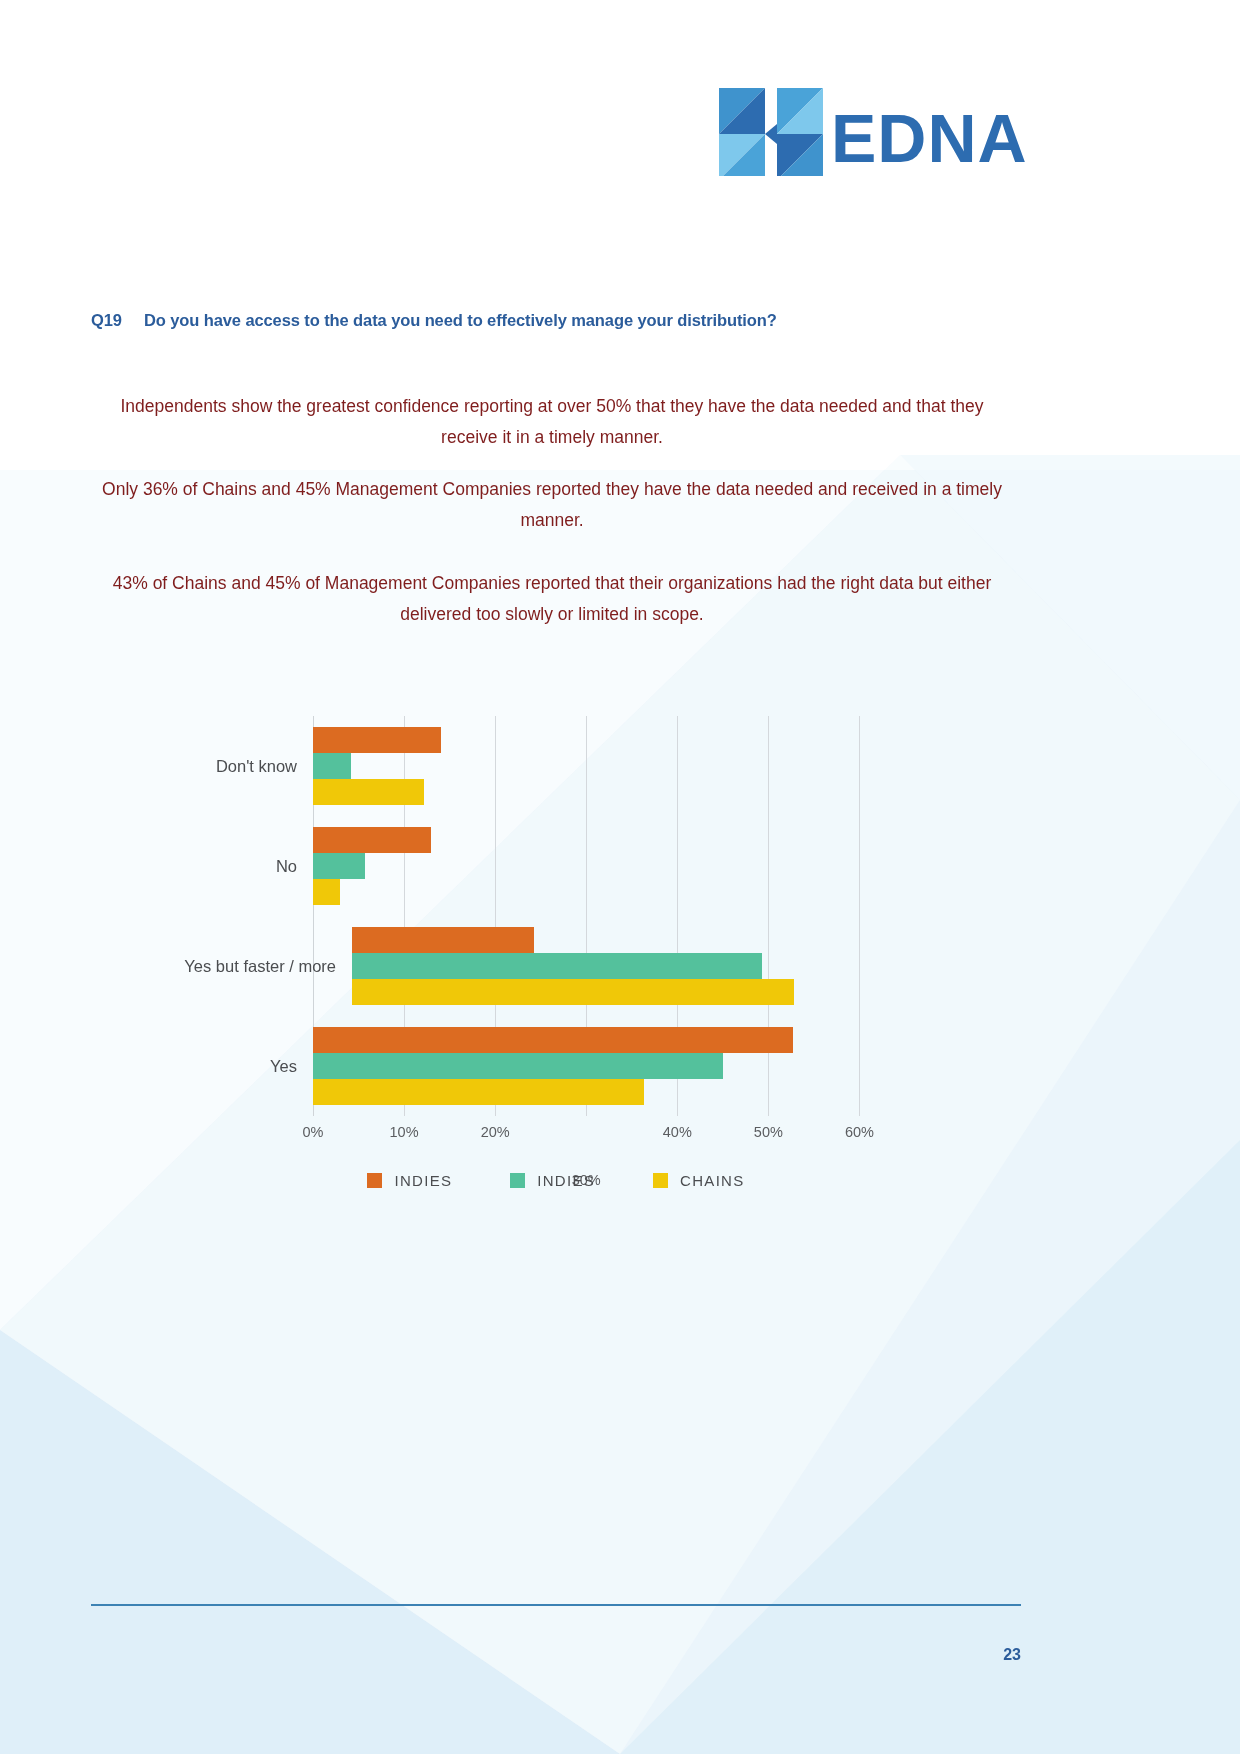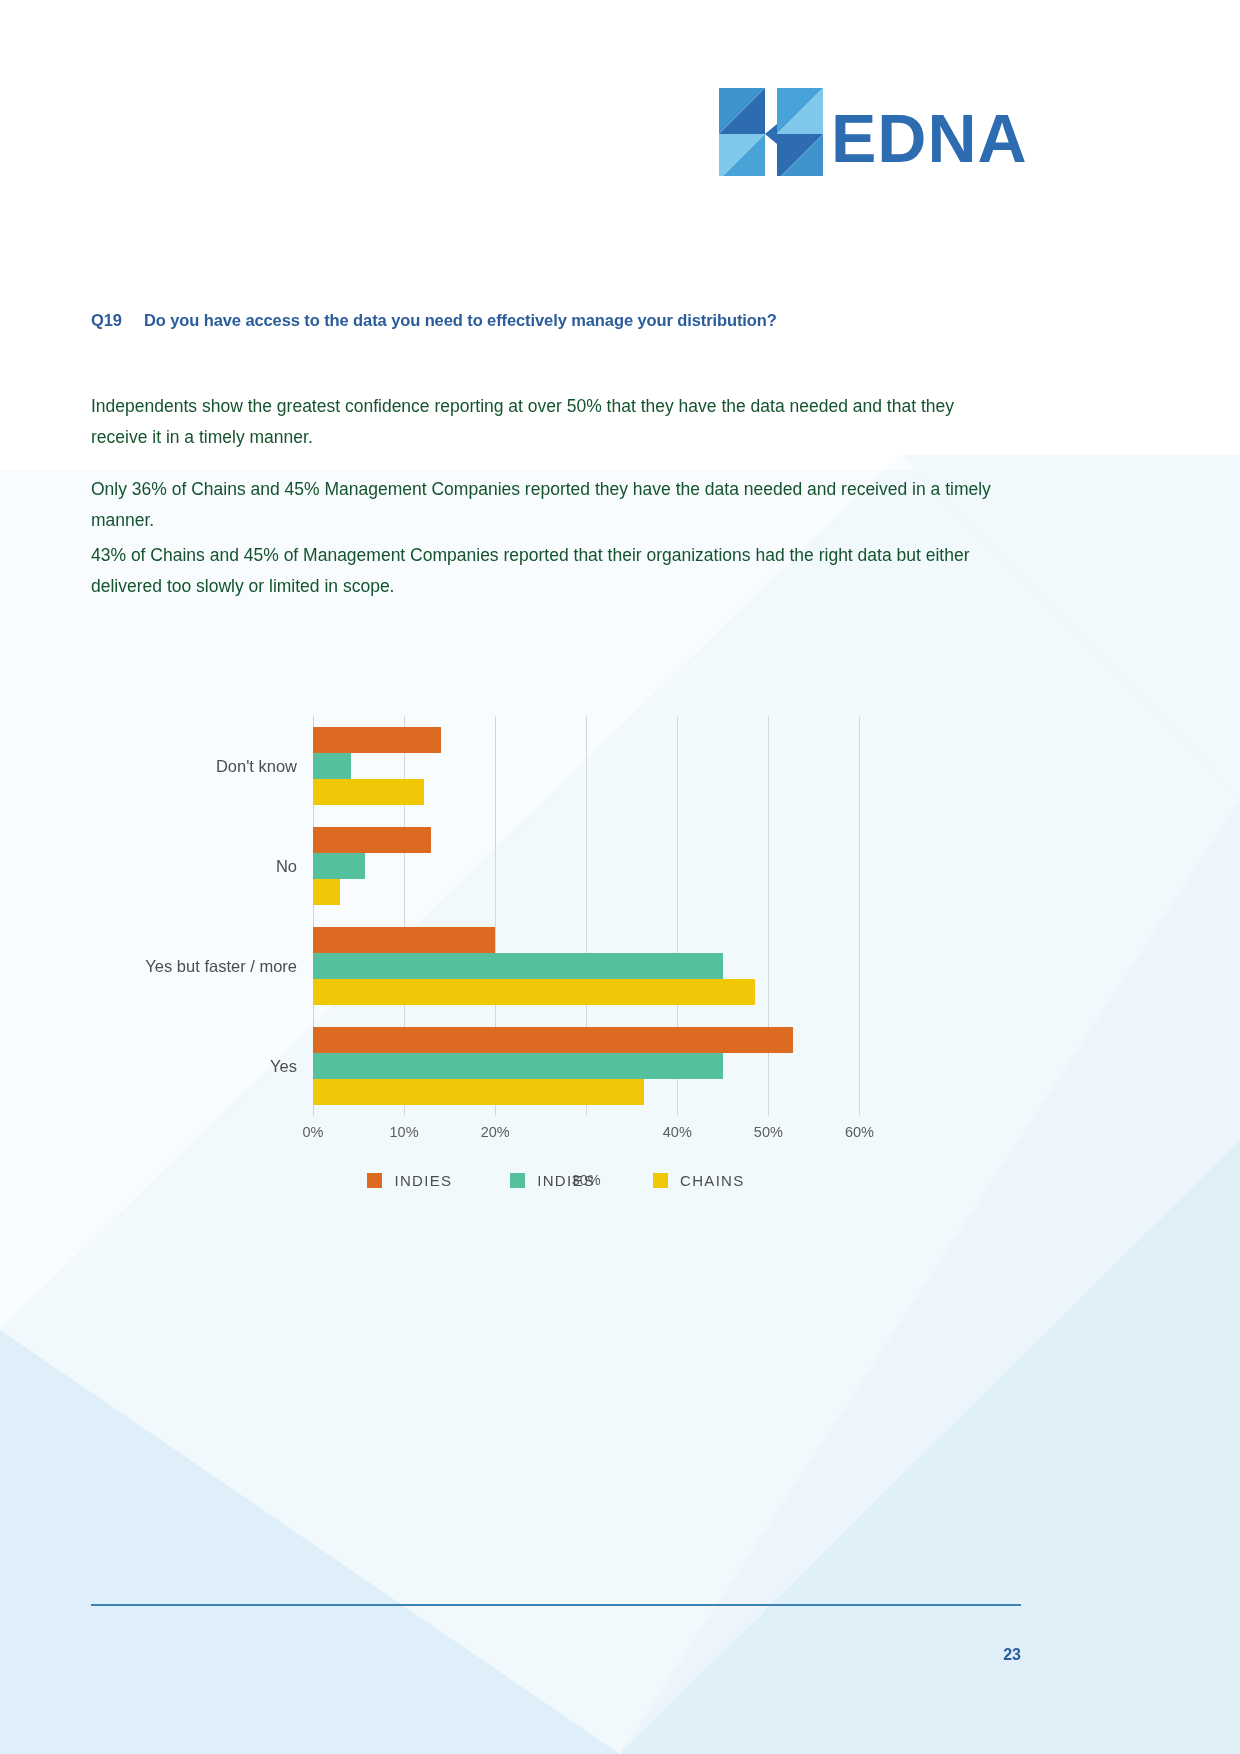--- a/index.html
+++ b/index.html
@@ -55,26 +55,27 @@
     white-space: nowrap;
   }
   #question-line .qnum { margin-right: 22px; }
 
   .para {
     position: absolute;
     left: 0;
     width: 922px;
     font-size: 17.5px;
     line-height: 31px;
-    color: #14532d;
+    color: #7f1d1d;
     font-weight: 400;
+    text-align: center;
   }
   #para-1 { top: 373px; }
   #para-2 { top: 456px; }
-  #para-3 { top: 512px; margin-top: 28px; }
+  #para-3 { top: 540px; margin-top: 28px; }
 
   
   #chart {
     position: absolute;
     left: 91px;
     top: 700px;
     width: 930px;
     height: 500px;
     z-index: 2;
   }
@@ -252,21 +253,21 @@
         <div class="bar s0" title="INDIES: 14%" style="width: 127.508px; top: 11px; background: rgb(220, 107, 33);"></div>
         <div class="bar s1" title="MANCOS: 4.2%" style="width: 38.2523px; top: 37px; background: rgb(84, 193, 156);"></div>
         <div class="bar s2" title="CHAINS: 12.2%" style="width: 111.114px; top: 63px; background: rgb(240, 200, 8);"></div>
       </div>
       <div class="cat-group" style="top: 100px; height: 100px;">
         <div class="cat-label">No</div>
         <div class="bar s0" title="INDIES: 13%" style="width: 118.4px; top: 11px; background: rgb(220, 107, 33);"></div>
         <div class="bar s1" title="MANCOS: 5.7%" style="width: 51.9138px; top: 37px; background: rgb(84, 193, 156);"></div>
         <div class="bar s2" title="CHAINS: 3%" style="width: 27.3231px; top: 63px; background: rgb(240, 200, 8);"></div>
       </div>
-      <div class="cat-group" style="top: 200px; height: 100px;">
+      <div class="cat-group" style="top: 200px; height: 100px; margin-left: 39px;">
         <div class="cat-label">Yes but faster / more</div>
         <div class="bar s0" title="INDIES: 20%" style="width: 182.154px; top: 11px; background: rgb(220, 107, 33);"></div>
         <div class="bar s1" title="MANCOS: 45%" style="width: 409.846px; top: 37px; background: rgb(84, 193, 156);"></div>
         <div class="bar s2" title="CHAINS: 48.5%" style="width: 441.723px; top: 63px; background: rgb(240, 200, 8);"></div>
       </div>
       <div class="cat-group" style="top: 300px; height: 100px;">
         <div class="cat-label">Yes</div>
         <div class="bar s0" title="INDIES: 52.7%" style="width: 479.975px; top: 11px; background: rgb(220, 107, 33);"></div>
         <div class="bar s1" title="MANCOS: 45%" style="width: 409.846px; top: 37px; background: rgb(84, 193, 156);"></div>
         <div class="bar s2" title="CHAINS: 36.3%" style="width: 330.609px; top: 63px; background: rgb(240, 200, 8);"></div>

